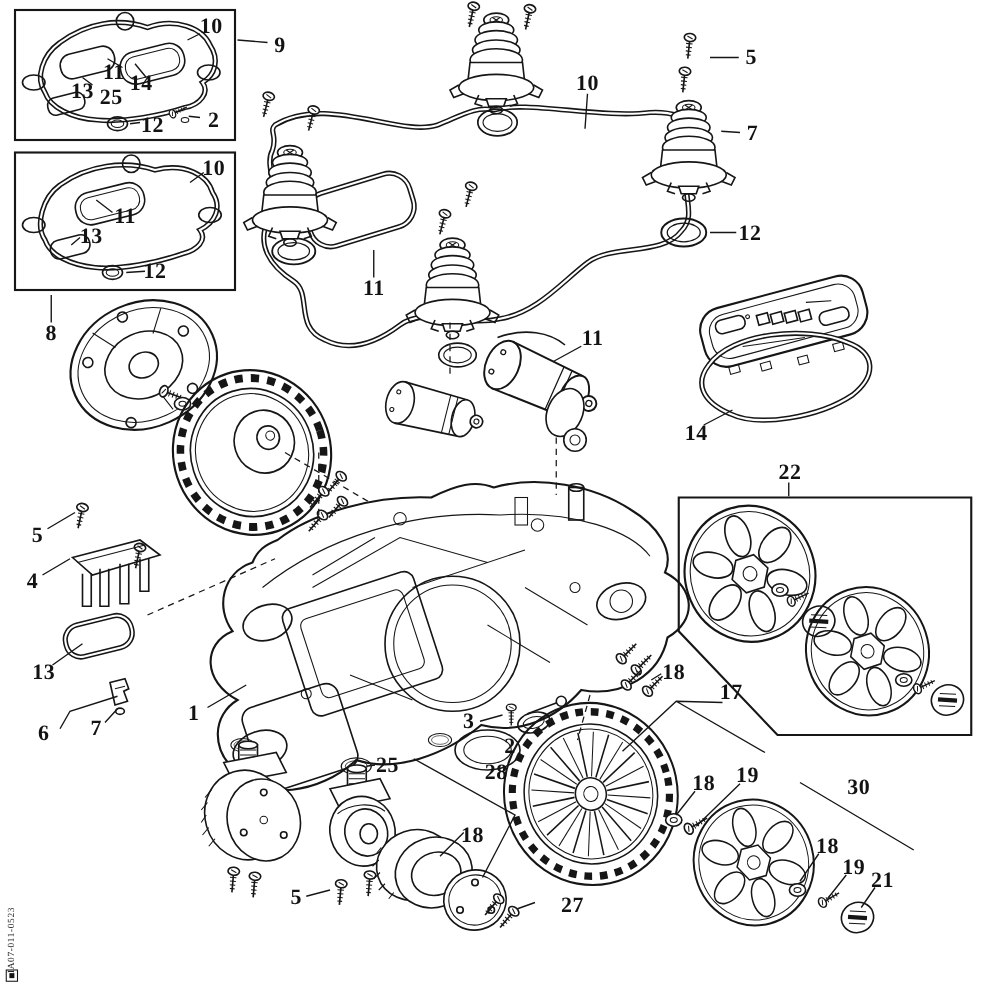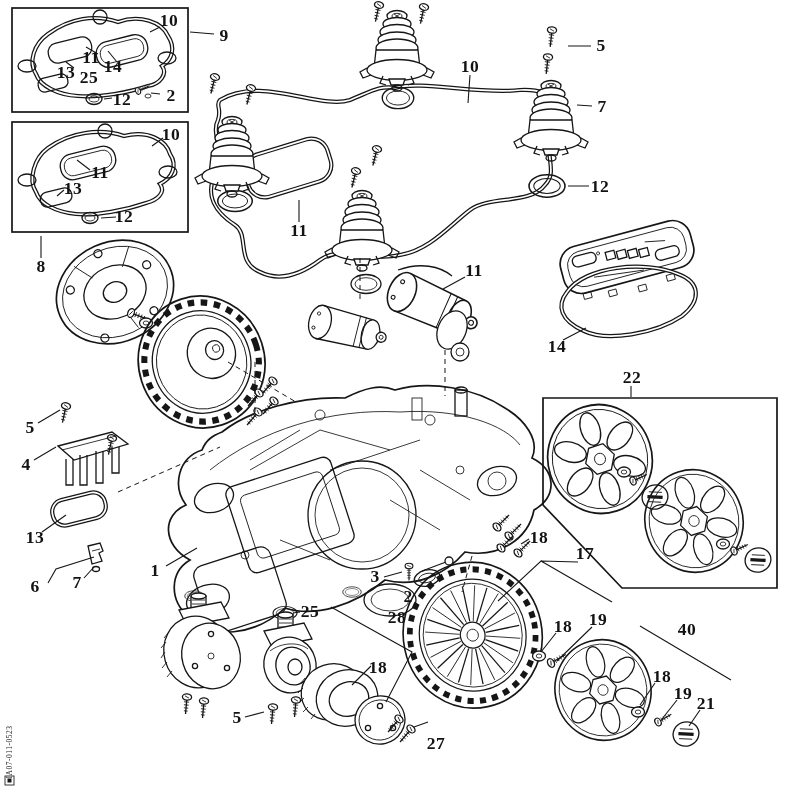--- a/index.html
+++ b/index.html
@@ -429,26 +429,26 @@
       <div class="part-label" style="left: 35px; top: 538px;">13</div>
       <div class="part-label" style="left: 35px; top: 587px;">6</div>
       <div class="part-label" style="left: 77px; top: 583px;">7</div>
       <div class="part-label" style="left: 155px; top: 571px;">1</div>
       <div class="part-label" style="left: 375px; top: 577px;">3</div>
       <div class="part-label" style="left: 408px; top: 597px;">2</div>
       <div class="part-label" style="left: 539px; top: 538px;">18</div>
       <div class="part-label" style="left: 585px; top: 554px;">17</div>
       <div class="part-label" style="left: 563px; top: 627px;">18</div>
       <div class="part-label" style="left: 598px; top: 620px;">19</div>
-      <div class="part-label" style="left: 687px; top: 630px;">40</div>
+      <div class="part-label" style="left: 687px; top: 630px;">30</div>
       <div class="part-label" style="left: 662px; top: 677px;">18</div>
       <div class="part-label" style="left: 683px; top: 694px;">19</div>
       <div class="part-label" style="left: 706px; top: 704px;">21</div>
       <div class="part-label" style="left: 310px; top: 612px;">25</div>
       <div class="part-label" style="left: 397px; top: 618px;">28</div>
       <div class="part-label" style="left: 378px; top: 668px;">18</div>
-      <div class="part-label" style="left: 436px; top: 724px; margin-top: 20px;">27</div>
+      <div class="part-label" style="left: 458px; top: 724px;">27</div>
       <div class="part-label" style="left: 237px; top: 718px;">5</div>
     </div>
 
 <div class="doc-number">IA07-011-0523</div>
 
 </div>
 
 </body></html>

